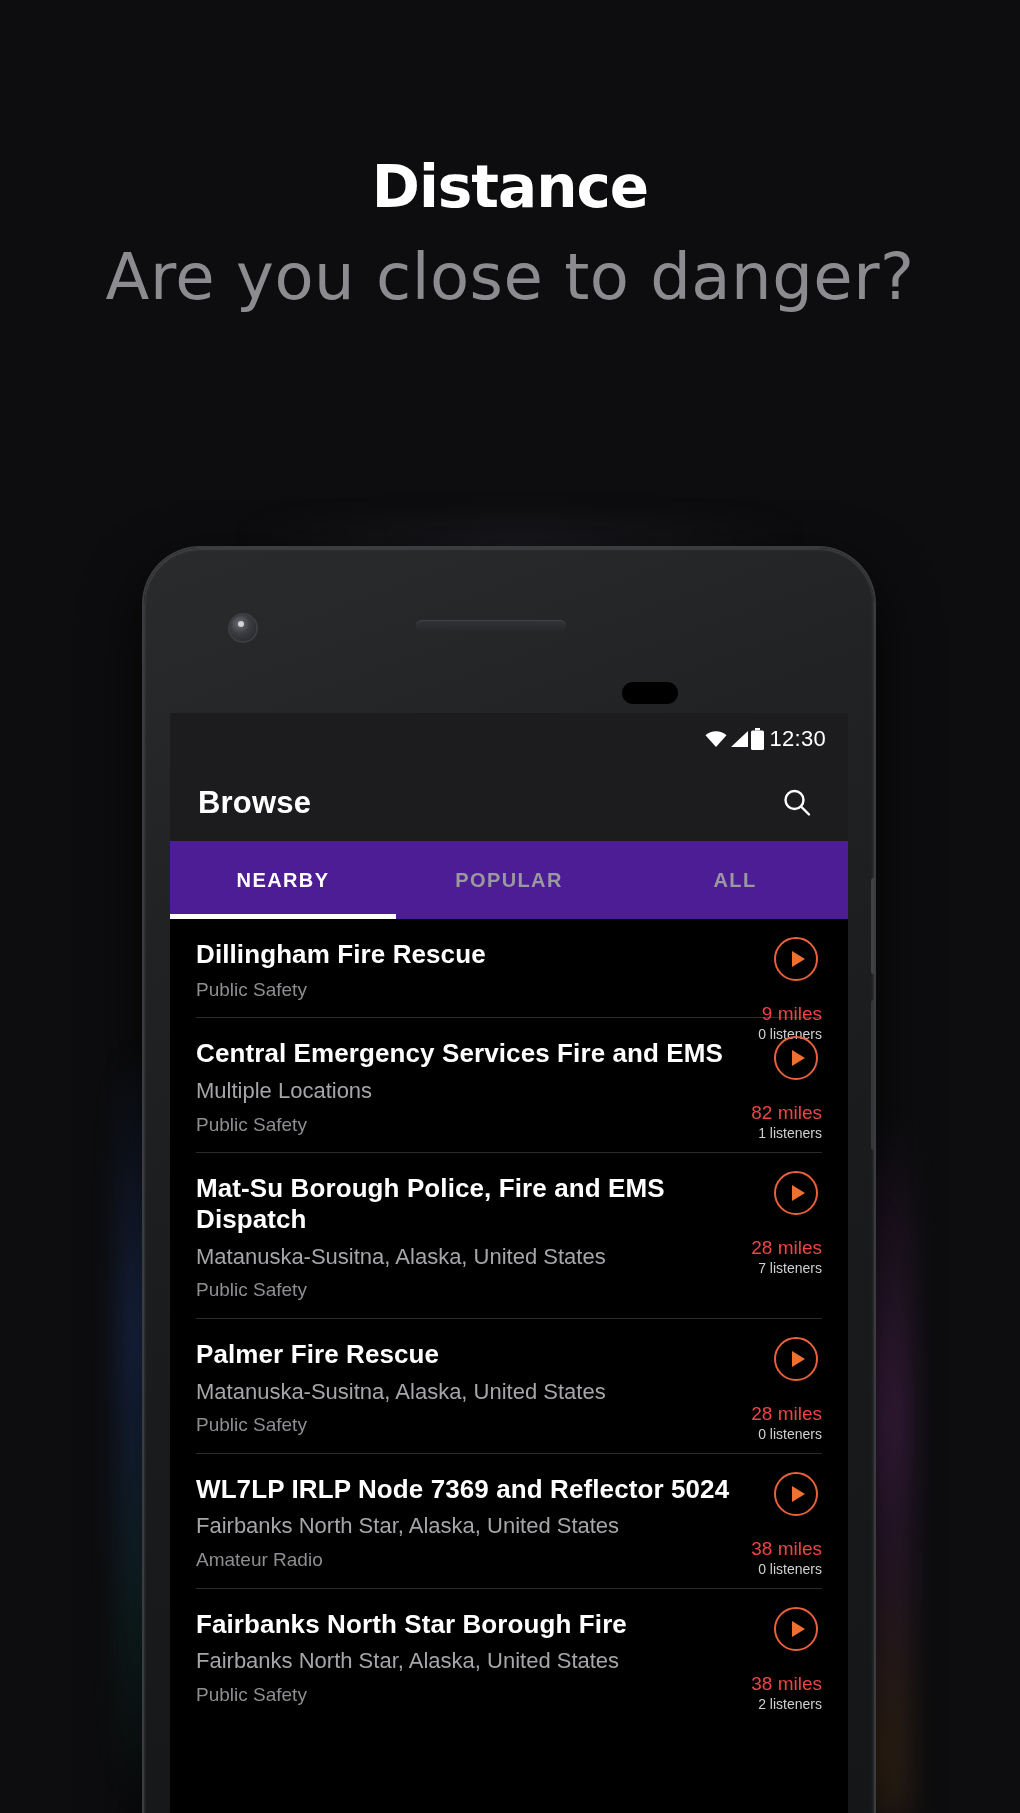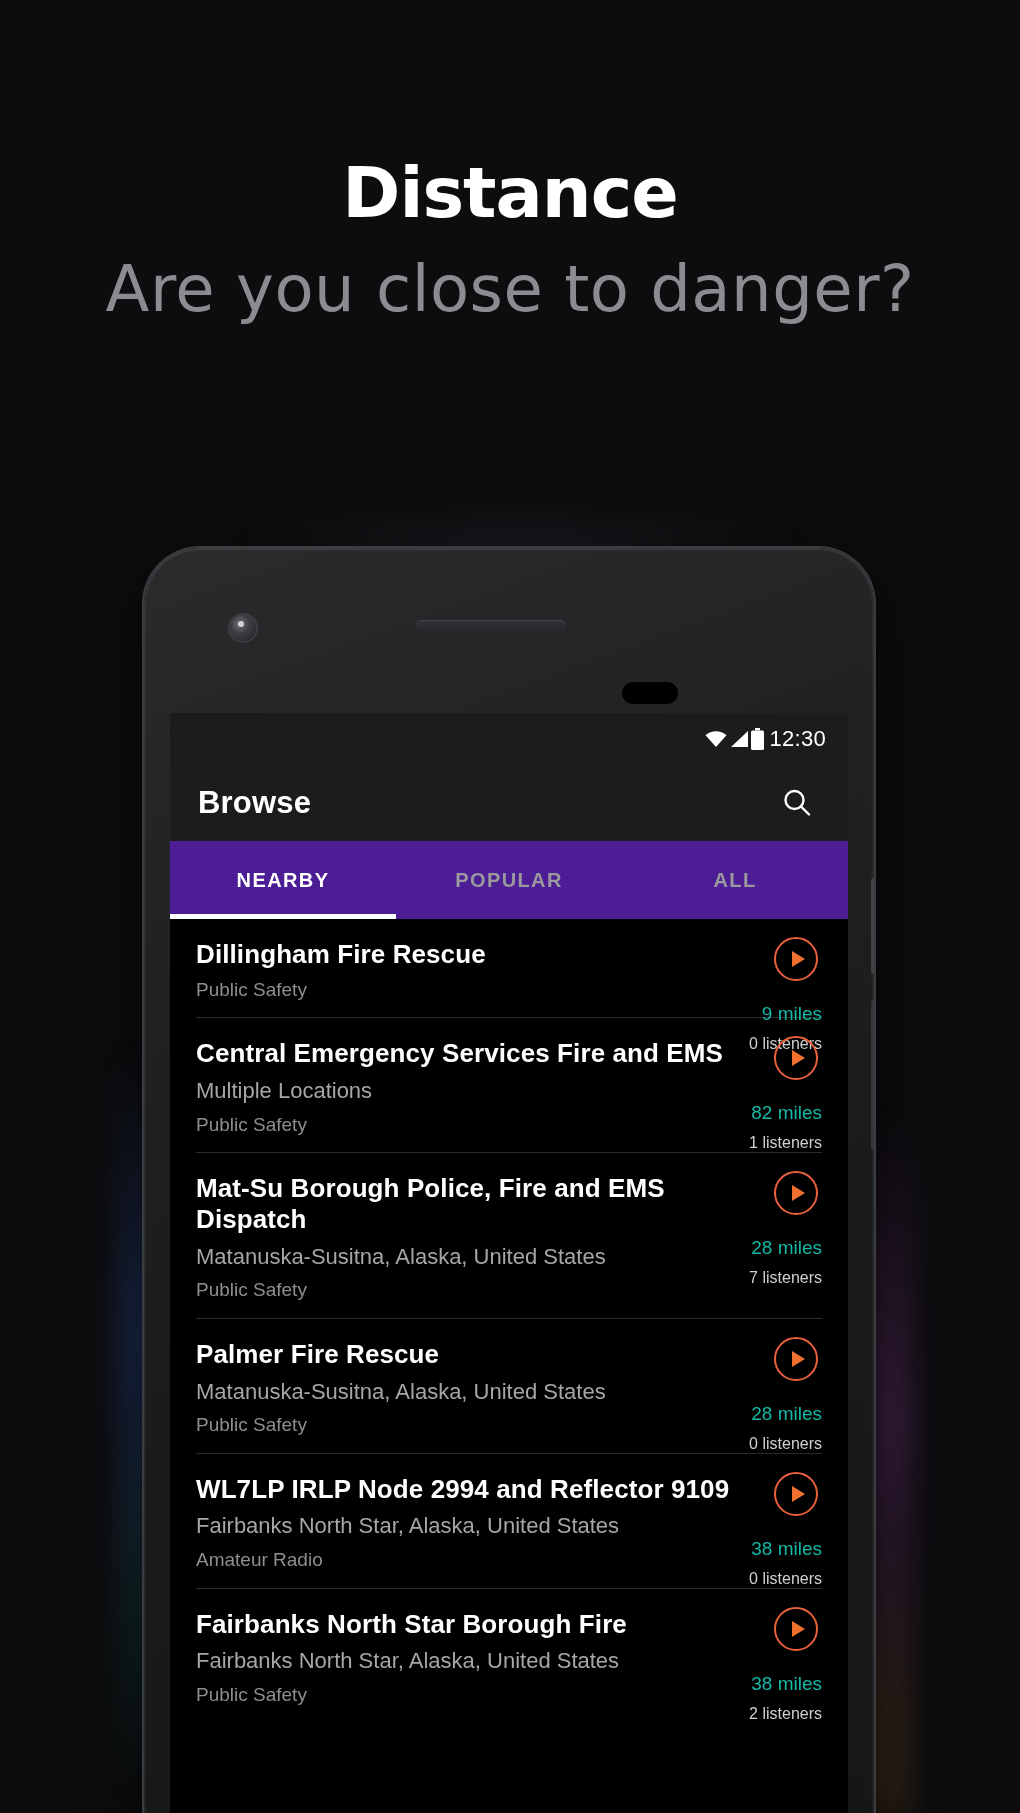--- a/index.html
+++ b/index.html
@@ -8,21 +8,21 @@
     background:#0c0c0e;
     font-family:"Liberation Sans", sans-serif;
     overflow:hidden;
   }
   .stage { position:relative; width:1020px; height:1813px; background:#0d0d0f; overflow:hidden; }
 
   
   .hero { position:absolute; top:0; left:0; width:1020px; text-align:center; }
   .hero-title {
     margin-top:158px;
-    font-size:70px;
+    font-size:58px;
     font-weight:bold;
     letter-spacing:-1px;
     color:#ffffff;
     line-height:1;
     font-family:"DejaVu Sans", sans-serif;
   }
   .hero-sub {
     margin-top:26px;
     font-size:64px;
     font-weight:normal;
@@ -130,22 +130,22 @@
   .play {
     width:44px; height:44px; border-radius:50%;
     border:2px solid #e8603c; display:flex; align-items:center; justify-content:center;
     margin-right:4px;
   }
   .play-tri {
     width:0; height:0; border-left:13px solid #f0712f;
     border-top:8px solid transparent; border-bottom:8px solid transparent;
     margin-left:4px;
   }
-  .row-miles { color:#14b8a6; font-size:19px; margin-top:22px; white-space:nowrap; }
-  .row-listeners { color:#d0d0d4; font-size:16px; margin-top:10px; white-space:nowrap; }
+  .row-miles { color:#ef4444; font-size:19px; margin-top:22px; white-space:nowrap; }
+  .row-listeners { color:#d0d0d4; font-size:14px; margin-top:1px; white-space:nowrap; }
 
   
   .btn-power { position:absolute; right:-2px; top:330px; width:5px; height:96px; border-radius:3px; background:#3f4145; }
   .btn-vol { position:absolute; right:-2px; top:452px; width:5px; height:150px; border-radius:3px; background:#35373a; }
 </style>
 </head>
 <body>
 
 <div class="stage">
 
@@ -255,21 +255,21 @@
             <div class="play">
                 <div class="play-tri"></div>
               </div>
             <div class="row-miles">28 miles</div>
             <div class="row-listeners">0 listeners</div>
           </div>
         </div>
 
         <div class="row">
           <div class="row-main">
-            <div class="row-title">WL7LP IRLP Node 2994 and Reflector 9109</div>
+            <div class="row-title">WL7LP IRLP Node 7369 and Reflector 5024</div>
             <div class="row-loc">Fairbanks North Star, Alaska, United States</div>
             <div class="row-cat">Amateur Radio</div>
           </div>
           <div class="row-right">
             <div class="play">
                 <div class="play-tri"></div>
               </div>
             <div class="row-miles">38 miles</div>
             <div class="row-listeners">0 listeners</div>
           </div>

